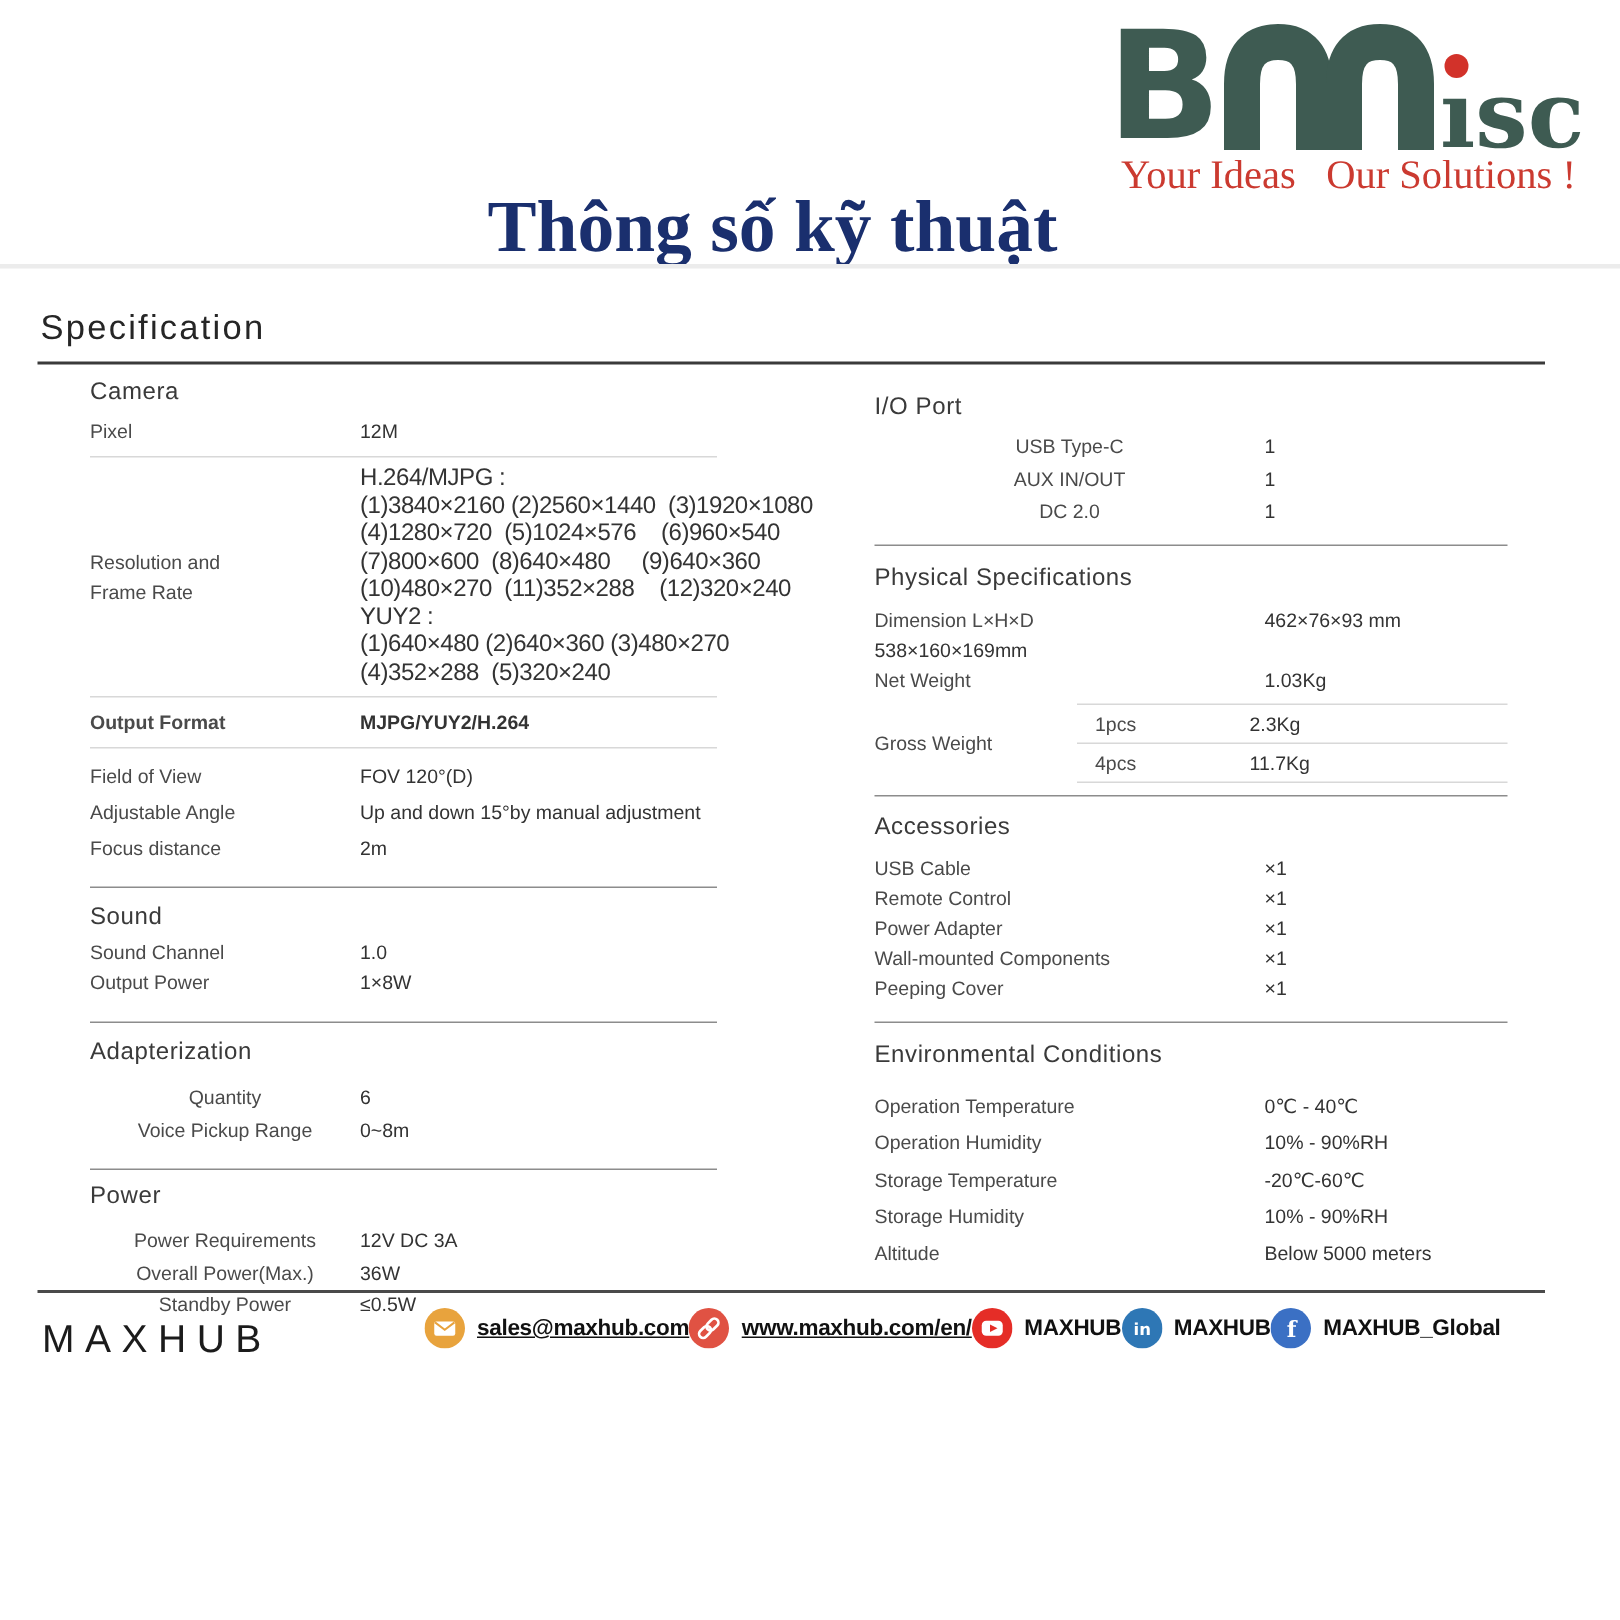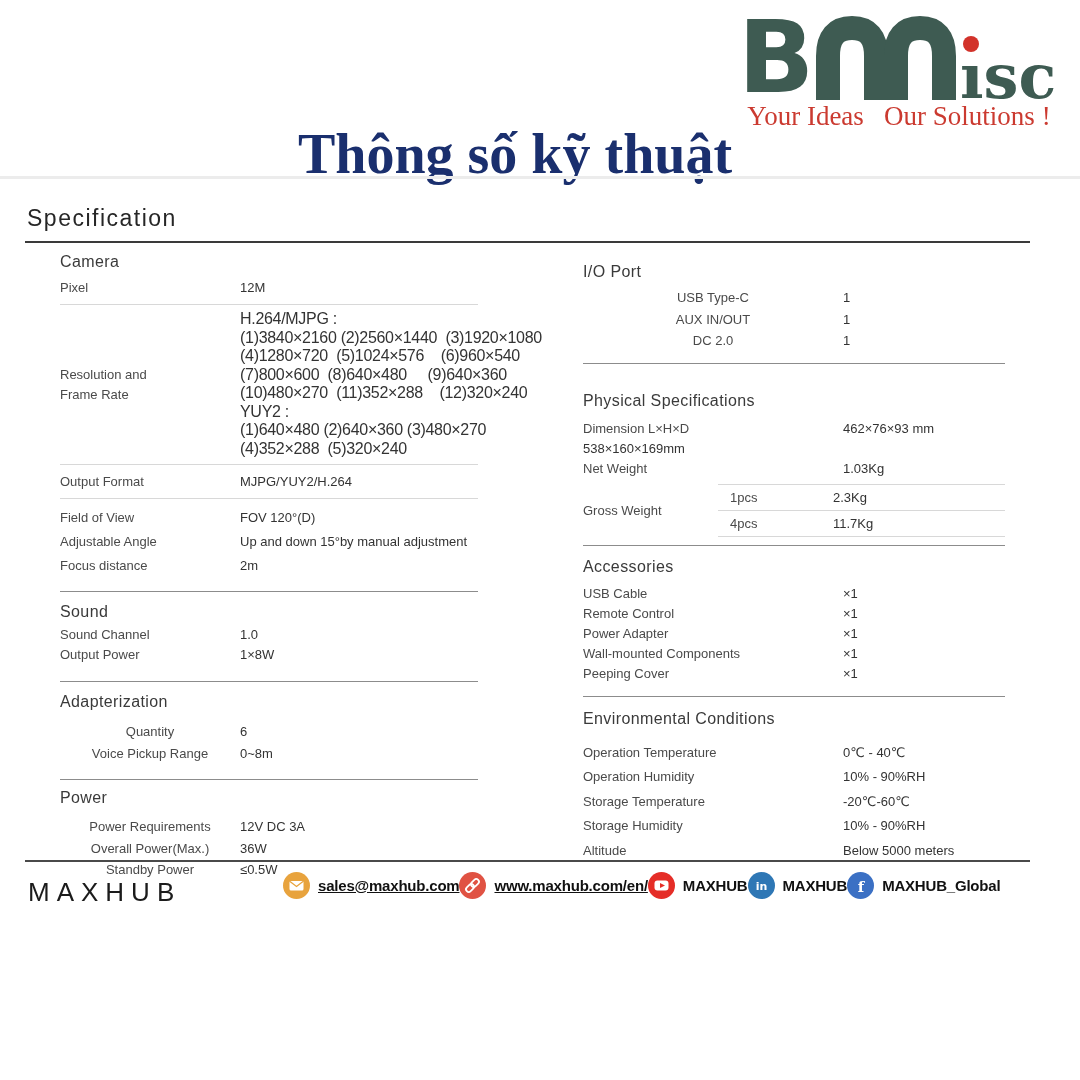--- a/index.html
+++ b/index.html
@@ -7,21 +7,21 @@
         font-family:"Liberation Sans","DejaVu Sans",sans-serif;color:#333;}
 
   
   .logo{position:absolute;top:6px;right:16px;width:330px;text-align:center;}
   .logo svg{display:block;margin:0 auto;}
   .tagline{margin-top:1px;font-family:"Liberation Serif","DejaVu Serif",serif;
            font-size:27px;color:#CB3A30;white-space:pre;}
 
   .title{position:absolute;top:122px;left:0;width:1030px;text-align:center;
          font-family:"Liberation Serif","DejaVu Serif",serif;font-weight:bold;
-         font-size:56px;color:#1A2F6E;}
+         font-size:49px;color:#1A2F6E;}
 
   .top-band{position:absolute;top:176px;left:0;width:1080px;height:3px;background:#ececec;}
 
   .spec-h{position:absolute;top:205px;left:27px;font-size:23px;color:#262626;letter-spacing:1.5px;}
   .spec-line{position:absolute;top:241px;left:25px;width:1005px;height:2px;background:#3a3a3a;}
 
   
   .col{position:absolute;font-size:13px;}
   .col-left{left:60px;top:253px;width:418px;}
   .col-right{left:583px;top:263px;width:422px;}
@@ -34,21 +34,21 @@
   .col-right .lbl{width:260px;flex:none;}
   .div-light{height:1px;background:#d8d8d8;}
   .div-dark{height:1px;background:#8c8c8c;}
 
   
   .row-pixel{padding:9px 0 9px;}
   .res-block{display:flex;padding:5px 0 6px;}
   .res-label{width:180px;flex:none;display:flex;flex-direction:column;justify-content:center;gap:5px;}
   .res-lines{flex:1;}
   .res-line{white-space:pre;font-size:16px;letter-spacing:-0.3px;line-height:18.5px;color:#333;}
-  .row-output{padding:9px 0;}
+  .row-output{padding:9px 0;font-weight:bold;}
   .cam-rows .row{padding:4px 0 5px;}
   .pad-top6{padding-top:7px;}
 
   
   .r20 .row{line-height:20px;}
   .r21 .row{line-height:21.5px;text-align:center;}
   .r24 .row{line-height:24.5px;}
 
   
   .gross{display:flex;align-items:center;}
@@ -195,21 +195,21 @@
         <span class="lbl">AUX IN/OUT</span>
         <span class="val">1</span>
       </div>
       <div class="row">
         <span class="lbl">DC 2.0</span>
         <span class="val">1</span>
       </div>
     </div>
     <div class="div-dark" style="margin-top:11px;"></div>
 
-    <h3 style="margin:28px 0 9px;">Physical Specifications</h3>
+    <h3 style="margin:13px 0 9px;">Physical Specifications</h3>
     <div class="r20">
       <div class="row">
         <span class="lbl">Dimension L×H×D</span>
         <span class="val">462×76×93 mm</span>
       </div>
       <div class="row">
         <span class="val">538×160×169mm</span>
       </div>
       <div class="row">
         <span class="lbl">Net Weight</span>

